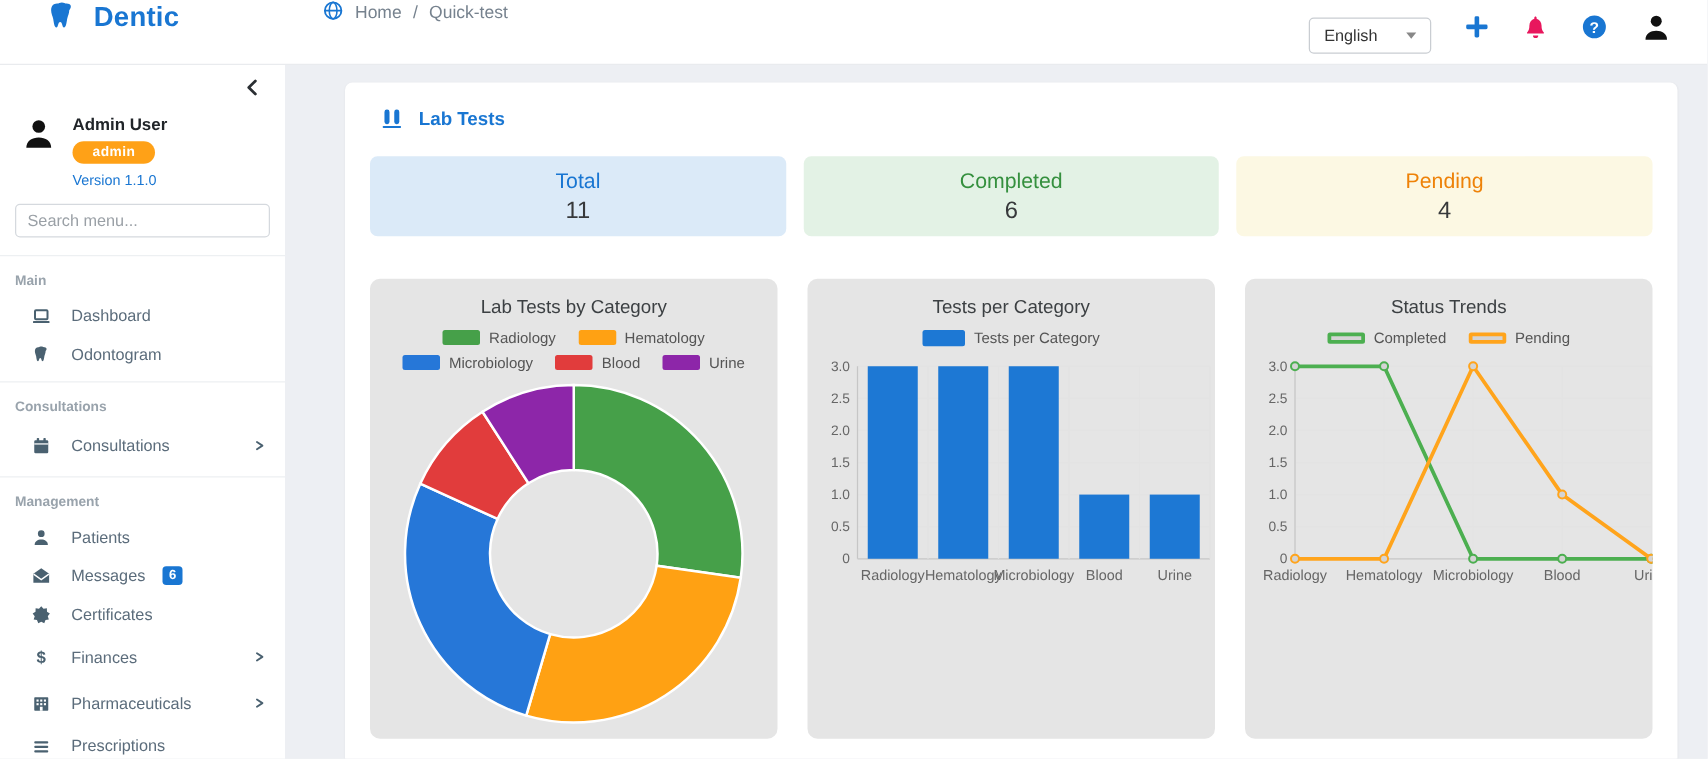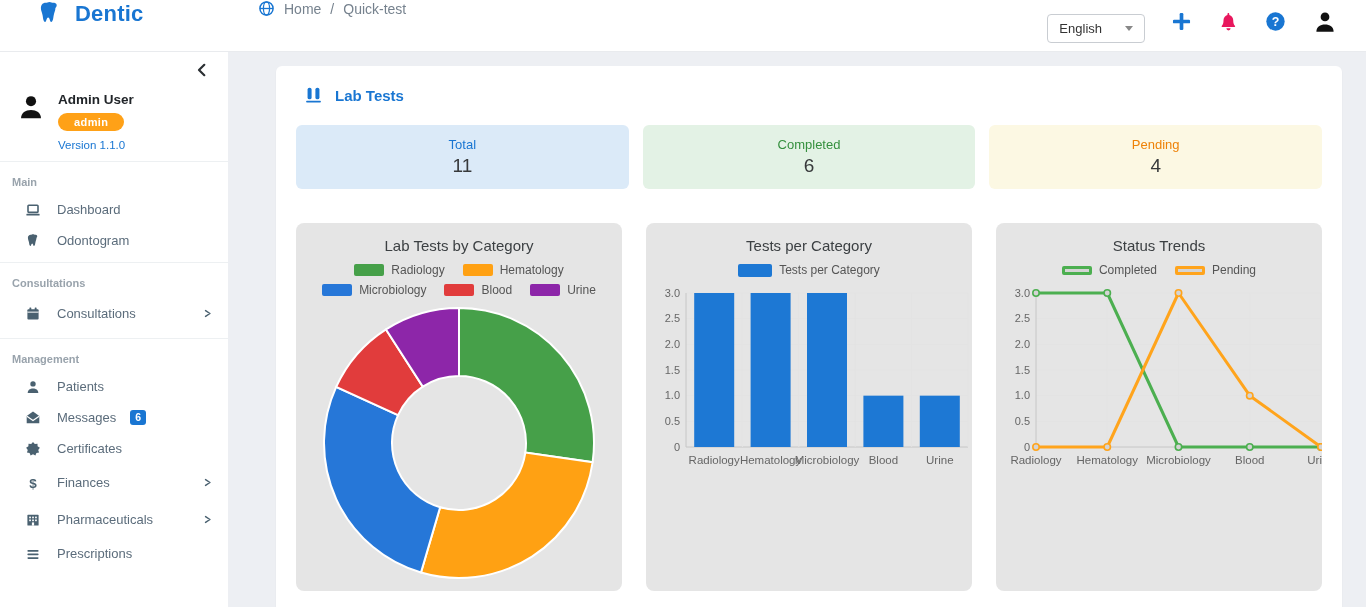--- a/index.html
+++ b/index.html
@@ -35,21 +35,21 @@
   .nav-item .ic { width:18px; display:flex; justify-content:center; margin-right:15px; color:#4a6170; flex-shrink:0; }
   .badge-count { background:#1976d2; color:#fff; font-size:10.5px; font-weight:bold; padding:2px 5px; border-radius:3px; margin-left:14px; line-height:1.1; }
   .expand-arrow { margin-left:auto; color:#4a6170; display:flex; }
 
   
   main { flex:1; background:#edeff3; padding:14px 24px 0 48px; overflow:hidden; }
   .panel { background:#fff; border-radius:6px; padding:16px 20px; box-shadow:0 1px 2px rgba(0,0,0,.05); min-height:620px; }
   .panel-head { display:flex; align-items:center; gap:12px; padding:4px 8px; color:#1976d2; font-size:15px; font-weight:bold; }
   .stats { display:flex; gap:14px; margin-top:16px; }
   .stat-card { flex:1; height:64px; border-radius:6px; display:flex; flex-direction:column; align-items:center; justify-content:center; }
-  .stat-label { font-size:13px; font-weight:500;text-align:right; }
+  .stat-label { font-size:17px; font-weight:500;text-align:right; }
   .stat-value { font-size:19px; color:#37393b; margin-top:3px; }
   .charts { display:flex; gap:24px; margin-top:34px; }
   .chart-card { flex:1; height:368px; background:#e5e5e5; border-radius:8px; overflow:hidden; }
   .chart-title { font-size:15px; color:#3c4043; text-align:center; padding-top:14px; font-weight:500; }
   .chart-legend { display:flex; justify-content:center; flex-wrap:wrap; margin:9px auto 0; column-gap:18px; row-gap:6px; font-size:12px; color:#555; align-items:center; max-width:330px; }
   .legend-item { display:flex; align-items:center; gap:7px; cursor:pointer; }
   .swatch { width:30px; height:12px; border-radius:2px; }
   .swatch.bar { width:34px; height:13px; }
   .swatch.line { width:30px; height:9px; background:#d4d4d4; border-style:solid; border-width:3px; border-radius:2px; }
   svg.chart { display:block; margin:8px auto 0; }
@@ -125,20 +125,23 @@
             <svg width="30" height="30" viewBox="0 0 16 16">
               <circle cx="8" cy="4.9" r="2.7" fill="#111"></circle>
               <path fill="#111" d="M2.7 14c0-2.9 2.4-4.4 5.3-4.4s5.3 1.5 5.3 4.4z"></path>
             </svg>
           </span>
         <div class="user-meta">
           <span class="user-name">Admin User</span>
           <span class="role-badge">admin</span>
           <span class="version">Version 1.1.0</span>
         </div>
+      </div>
+      <div class="search-wrap">
+        <input type="text" placeholder="Search menu..." style="">
       </div>
       <nav id="nav">
           <div class="nav-section">
             <div class="section-label">Main</div>
             <div class="nav-item">
               <span class="ic">
                 <svg width="16" height="16" viewBox="0 0 16 16">
                   <rect x="3" y="3.2" width="10" height="7.2" rx=".8" fill="none" stroke="#4a6170" stroke-width="1.6"></rect>
                   <rect x="1.4" y="11.8" width="13.2" height="1.6" rx=".5" fill="#4a6170"></rect>
                 </svg>

